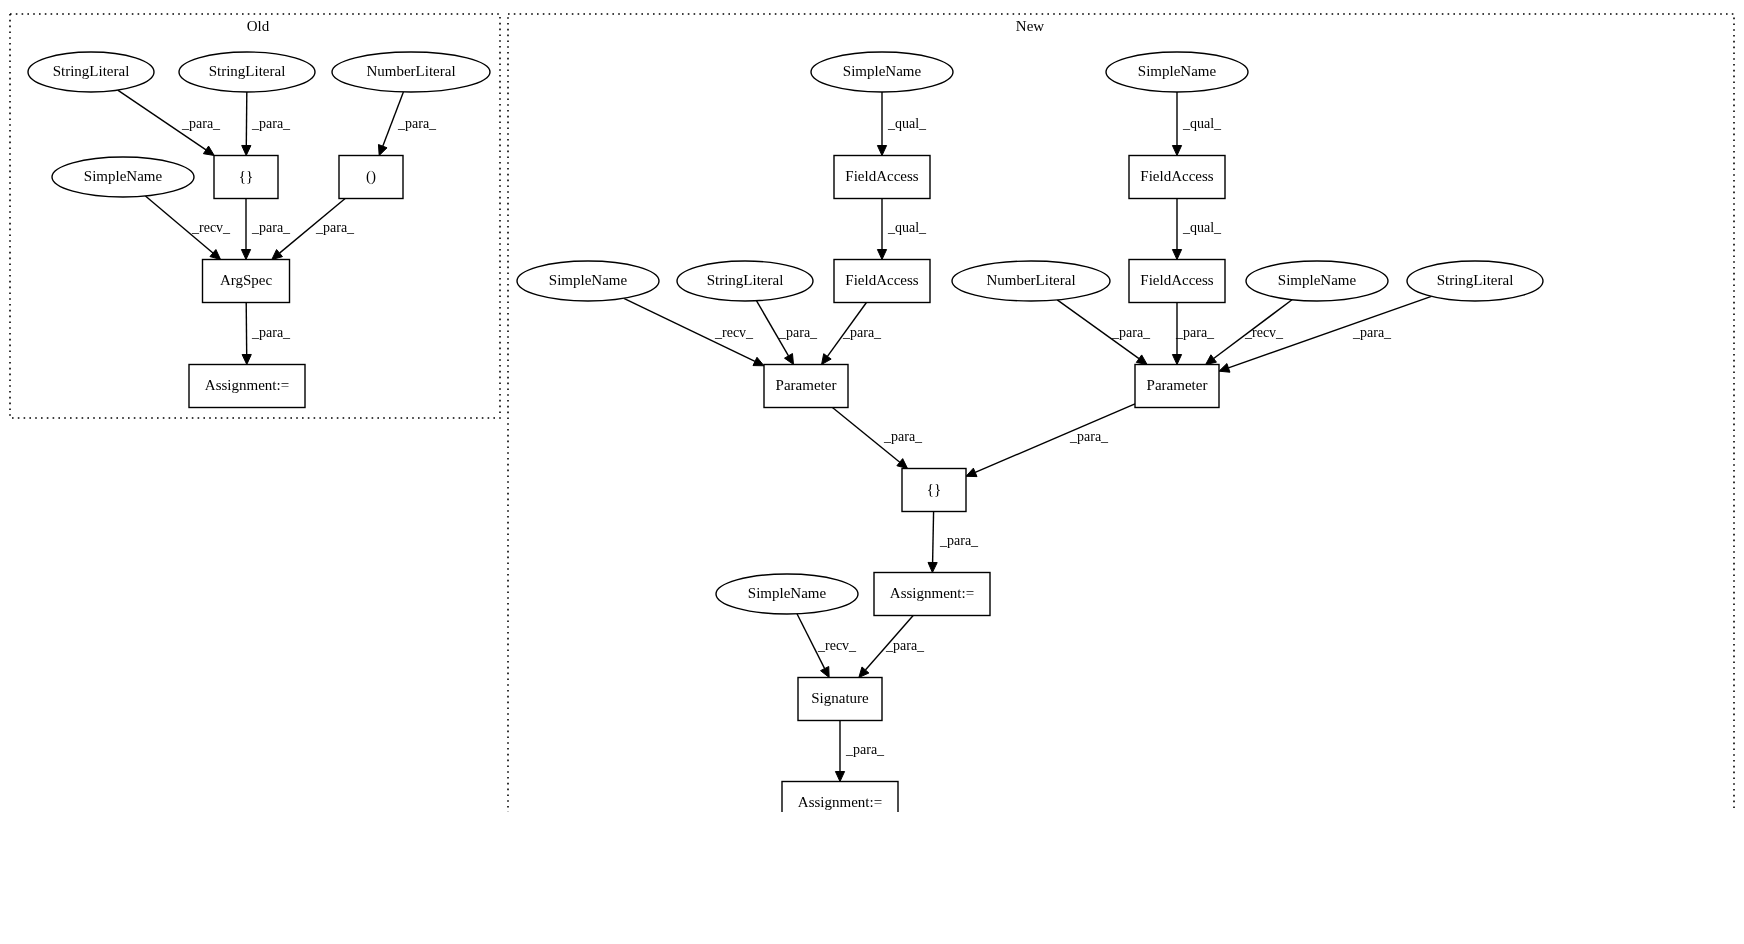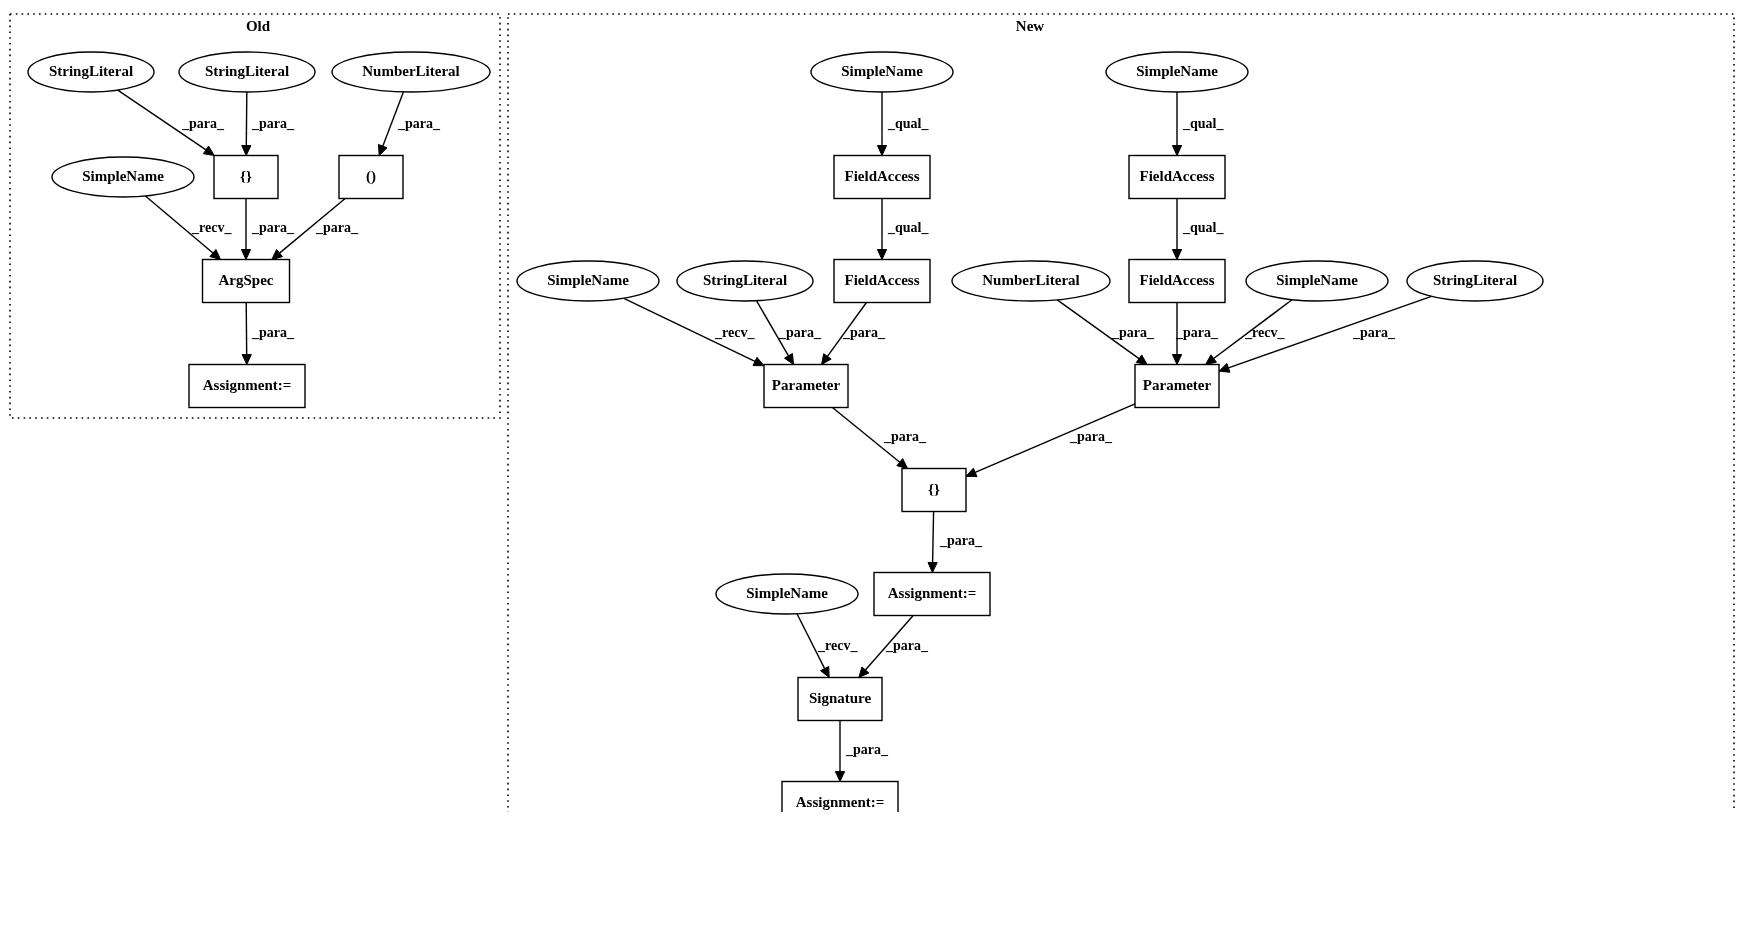--- a/index.html
+++ b/index.html
@@ -6,21 +6,20 @@
     margin: 0;
     padding: 0;
     background: #ffffff;
   }
   #canvas {
     position: relative;
     width: 1744px;
     height: 812px;
     background: #ffffff;
     font-family: "Liberation Serif", "DejaVu Serif", serif;
-    font-weight: bold;
   }
   svg.graph {
     position: absolute;
     top: 0;
     left: 0;
     width: 1744px;
     height: 944px;
   }
   .cluster-box {
     fill: none;

